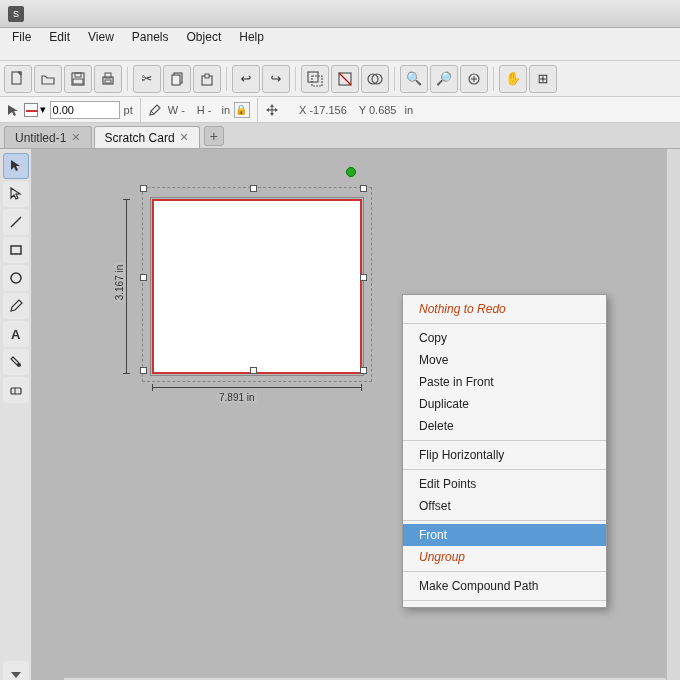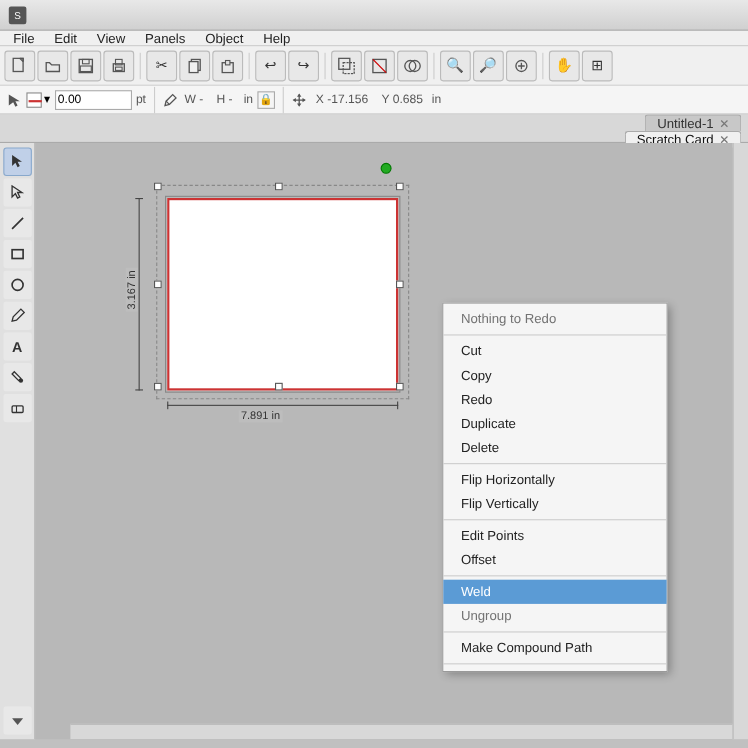--- a/index.html
+++ b/index.html
@@ -30,25 +30,24 @@
       border-radius: 2px;
       font-size: 9px;
       color: white;
       display: flex;
       align-items: center;
       justify-content: center;
     }
 
     
     #menu-bar {
-      height: 14px;
+      height: 33px;
       background: #f0f0f0;
       border-bottom: 1px solid #ccc;
       display: flex;
-      align-items: center;
       padding: 0 4px;
       gap: 2px;
     }
     .menu-item {
       padding: 2px 8px;
       font-size: 12px;
       color: #222;
       cursor: pointer;
       border-radius: 2px;
     }
@@ -110,21 +109,20 @@
     }
 
     
     #tab-bar {
       height: 26px;
       background: #d8d8d8;
       display: flex;
       align-items: flex-end;
       padding: 0 4px;
       border-bottom: 1px solid #aaa;
-      flex-direction: column;
     }
     .tab {
       height: 22px;
       padding: 0 10px;
       background: #c8c8c8;
       border: 1px solid #aaa;
       border-bottom: none;
       border-radius: 3px 3px 0 0;
       display: flex;
       align-items: center;
@@ -270,21 +268,21 @@
       box-shadow: 3px 3px 8px rgba(0,0,0,0.3);
       z-index: 100;
       padding: 3px 0;
     }
     .ctx-item {
       padding: 4px 16px;
       font-size: 12px;
       color: #222;
       cursor: pointer;
     }
-    .ctx-item.disabled { color: #737373; cursor: default; }
+    .ctx-item.disabled { color: #c2410c; cursor: default; font-style: italic; }
     .ctx-item.highlighted {
       background: #5b9bd5;
       color: white;
     }
     .ctx-separator {
       height: 1px;
       background: #ccc;
       margin: 3px 0;
     }
 
@@ -439,21 +437,21 @@
   <div style="width:16px;height:16px;border:1px solid #aaa;display:flex;align-items:center;justify-content:center;font-size:10px;">🔒</div>
   <div class="toolbar-separator"></div>
   <svg width="14" height="14" viewBox="0 0 14 14">
       <line x1="7" y1="2" x2="7" y2="12" stroke="#555" stroke-width="1.2"></line>
       <line x1="2" y1="7" x2="12" y2="7" stroke="#555" stroke-width="1.2"></line>
       <polygon points="7,1 5,4 9,4" fill="#555"></polygon>
       <polygon points="7,13 5,10 9,10" fill="#555"></polygon>
       <polygon points="1,7 4,5 4,9" fill="#555"></polygon>
       <polygon points="13,7 10,5 10,9" fill="#555"></polygon>
     </svg>
-  <span style="margin-left:4px;" class="prop-label">X -17.156</span>
+  <span style="margin-left:16px;" class="prop-label">X -17.156</span>
   <span style="margin-left:8px;" class="prop-label">Y 0.685</span>
   <span style="margin-left:4px;" class="prop-label">in</span>
 </div>
 
 <div id="tab-bar">
   <div class="tab">
     <span>Untitled-1</span>
     <span class="tab-close">✕</span>
   </div>
   <div class="tab active">
@@ -543,33 +541,32 @@
     <div style="position:absolute;left:68px;top:128px;font-size:10px;color:#333;background:rgba(190,190,190,0.8);padding:0 2px;transform:rotate(-90deg);transform-origin:center center;">3.167 in</div>
 
     <div style="position:absolute;left:120px;top:238px;width:210px;height:1px;border-top:1px solid #444;"></div>
     <div style="position:absolute;left:120px;top:235px;width:1px;height:7px;border-left:1px solid #444;"></div>
     <div style="position:absolute;left:329px;top:235px;width:1px;height:7px;border-left:1px solid #444;"></div>
     <div style="position:absolute;left:185px;top:243px;font-size:10px;color:#333;background:rgba(190,190,190,0.8);padding:0 2px;">7.891 in</div>
 
     <div id="context-menu">
         <div class="ctx-item disabled">Nothing to Redo</div>
         <div class="ctx-separator"></div>
-        <div class="ctx-item">Cut</div>
         <div class="ctx-item">Copy</div>
-        <div class="ctx-item">Redo</div>
+        <div class="ctx-item">Move</div>
+        <div class="ctx-item">Paste in Front</div>
         <div class="ctx-item">Duplicate</div>
         <div class="ctx-item">Delete</div>
         <div class="ctx-separator"></div>
         <div class="ctx-item">Flip Horizontally</div>
-        <div class="ctx-item">Flip Vertically</div>
         <div class="ctx-separator"></div>
         <div class="ctx-item">Edit Points</div>
         <div class="ctx-item">Offset</div>
         <div class="ctx-separator"></div>
-        <div class="ctx-item highlighted">Weld</div>
+        <div class="ctx-item highlighted">Front</div>
         <div class="ctx-item disabled">Ungroup</div>
         <div class="ctx-separator"></div>
         <div class="ctx-item">Make Compound Path</div>
         <div class="ctx-separator"></div>
       </div>
 
     <div id="bottom-bar"></div>
   </div>
 
   <div id="right-panel"></div>

